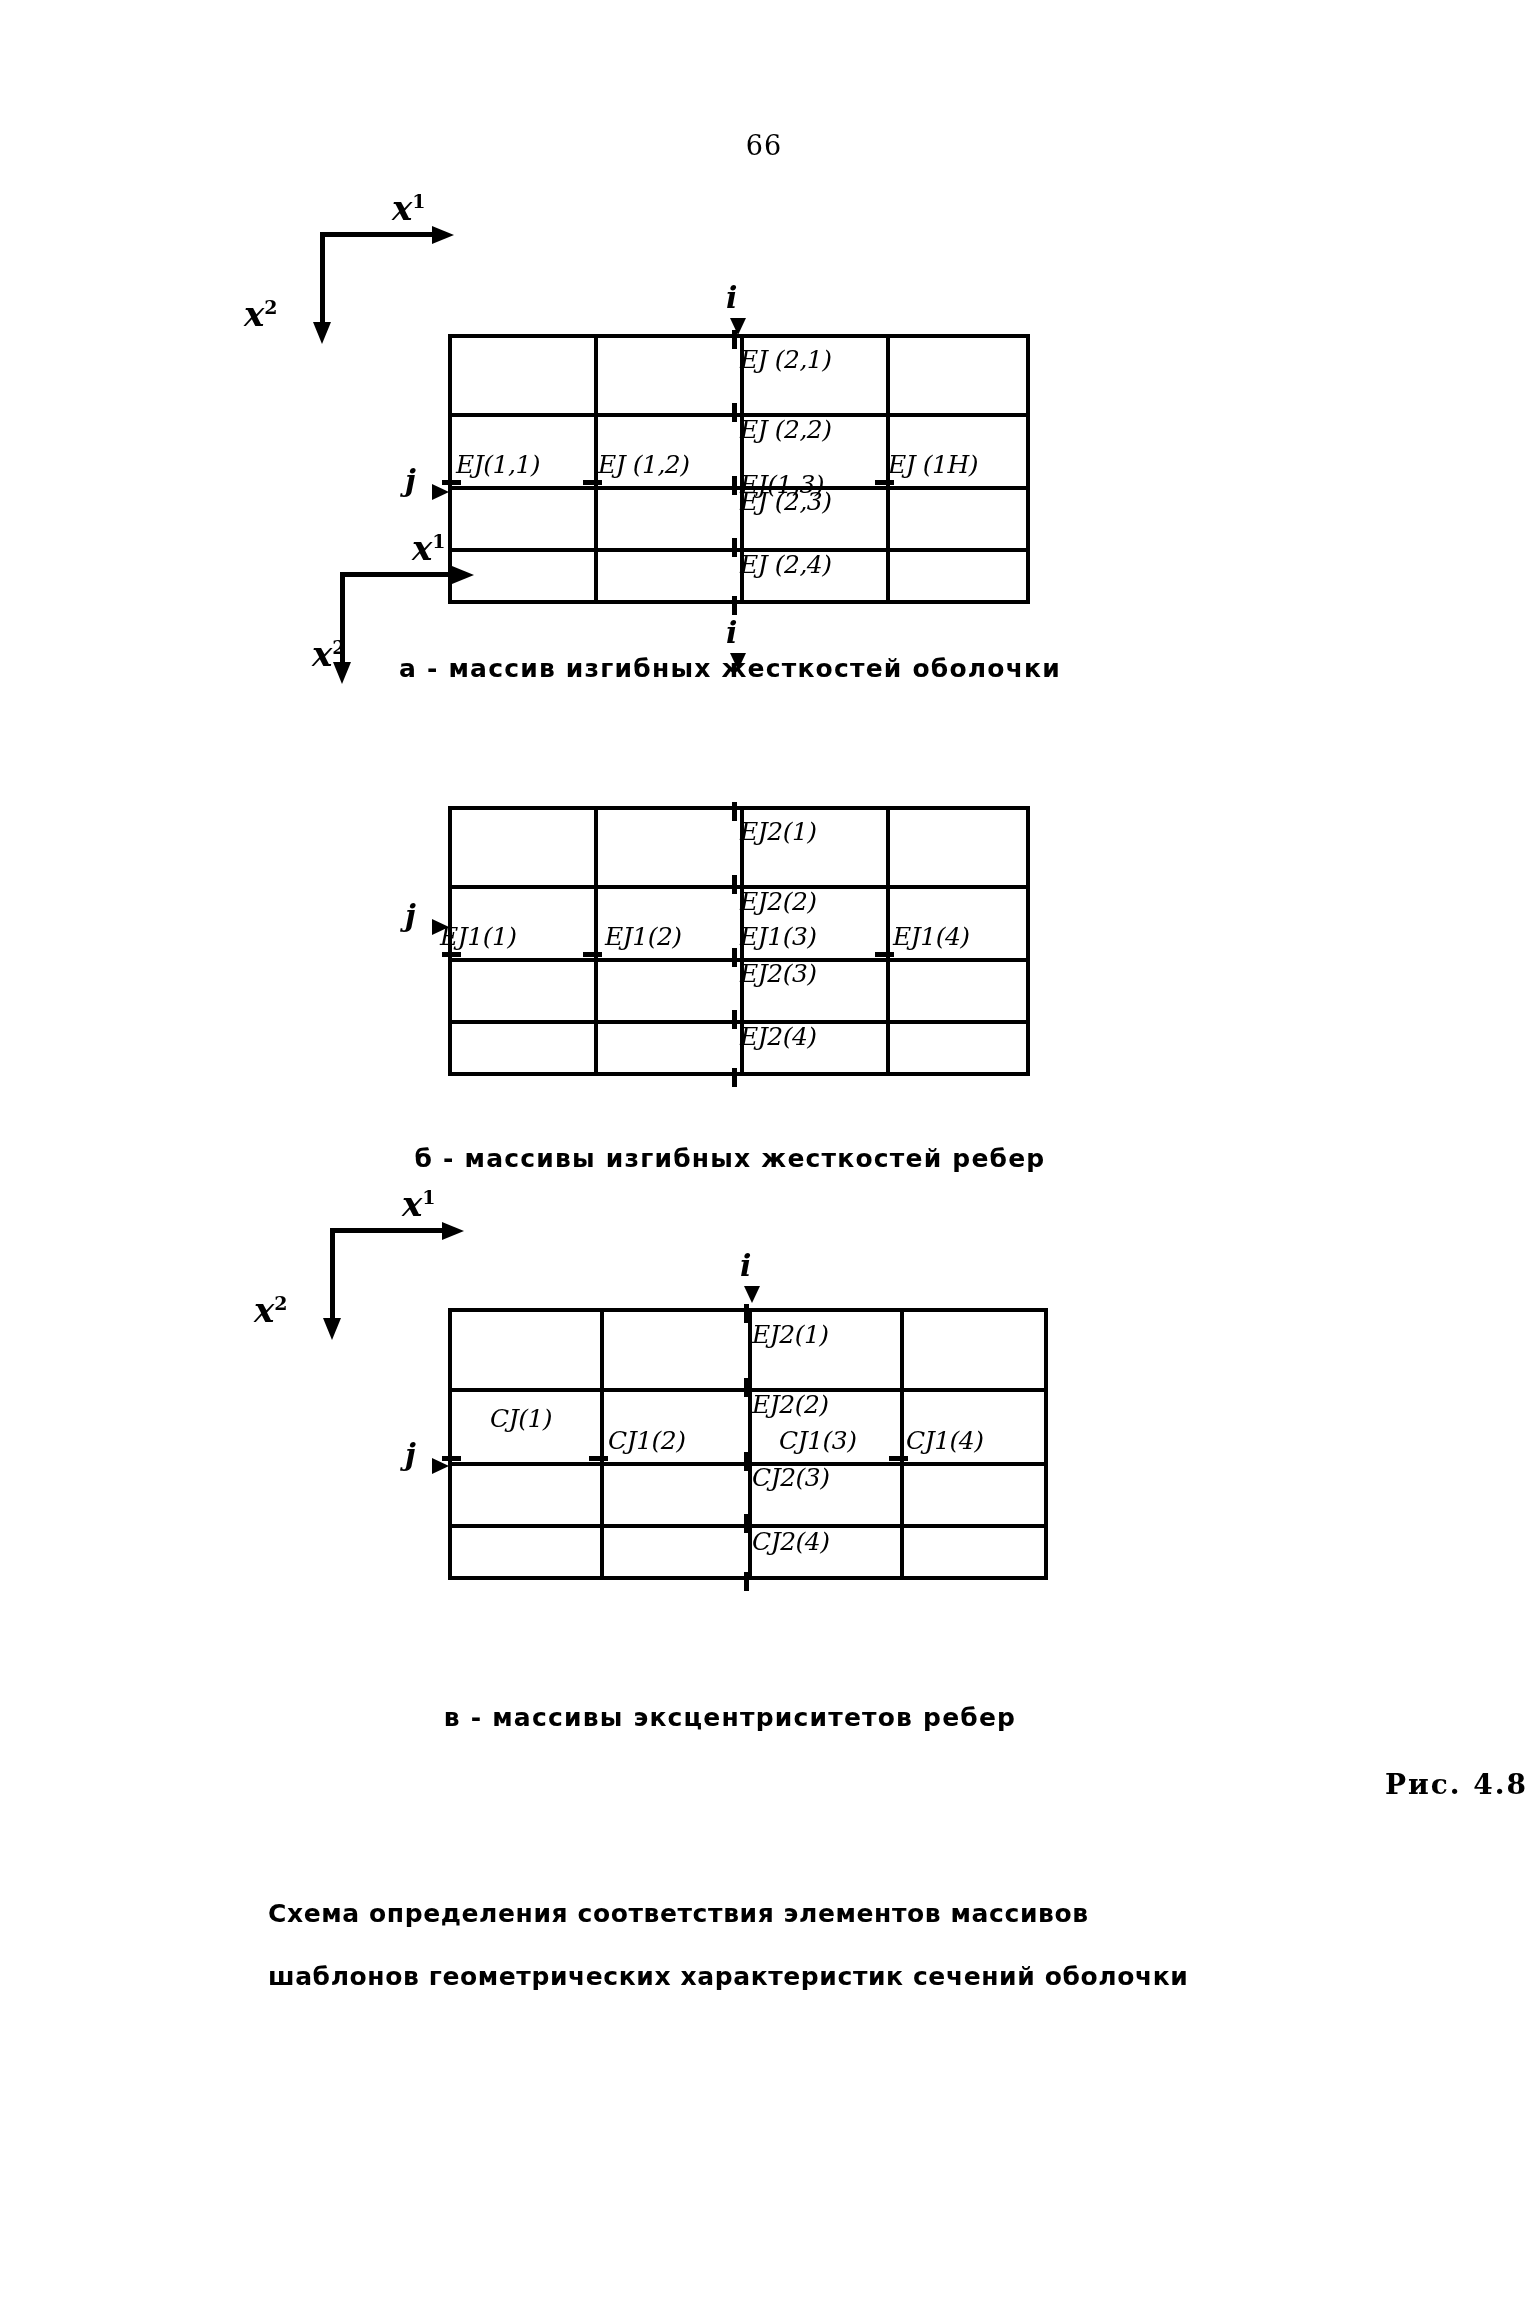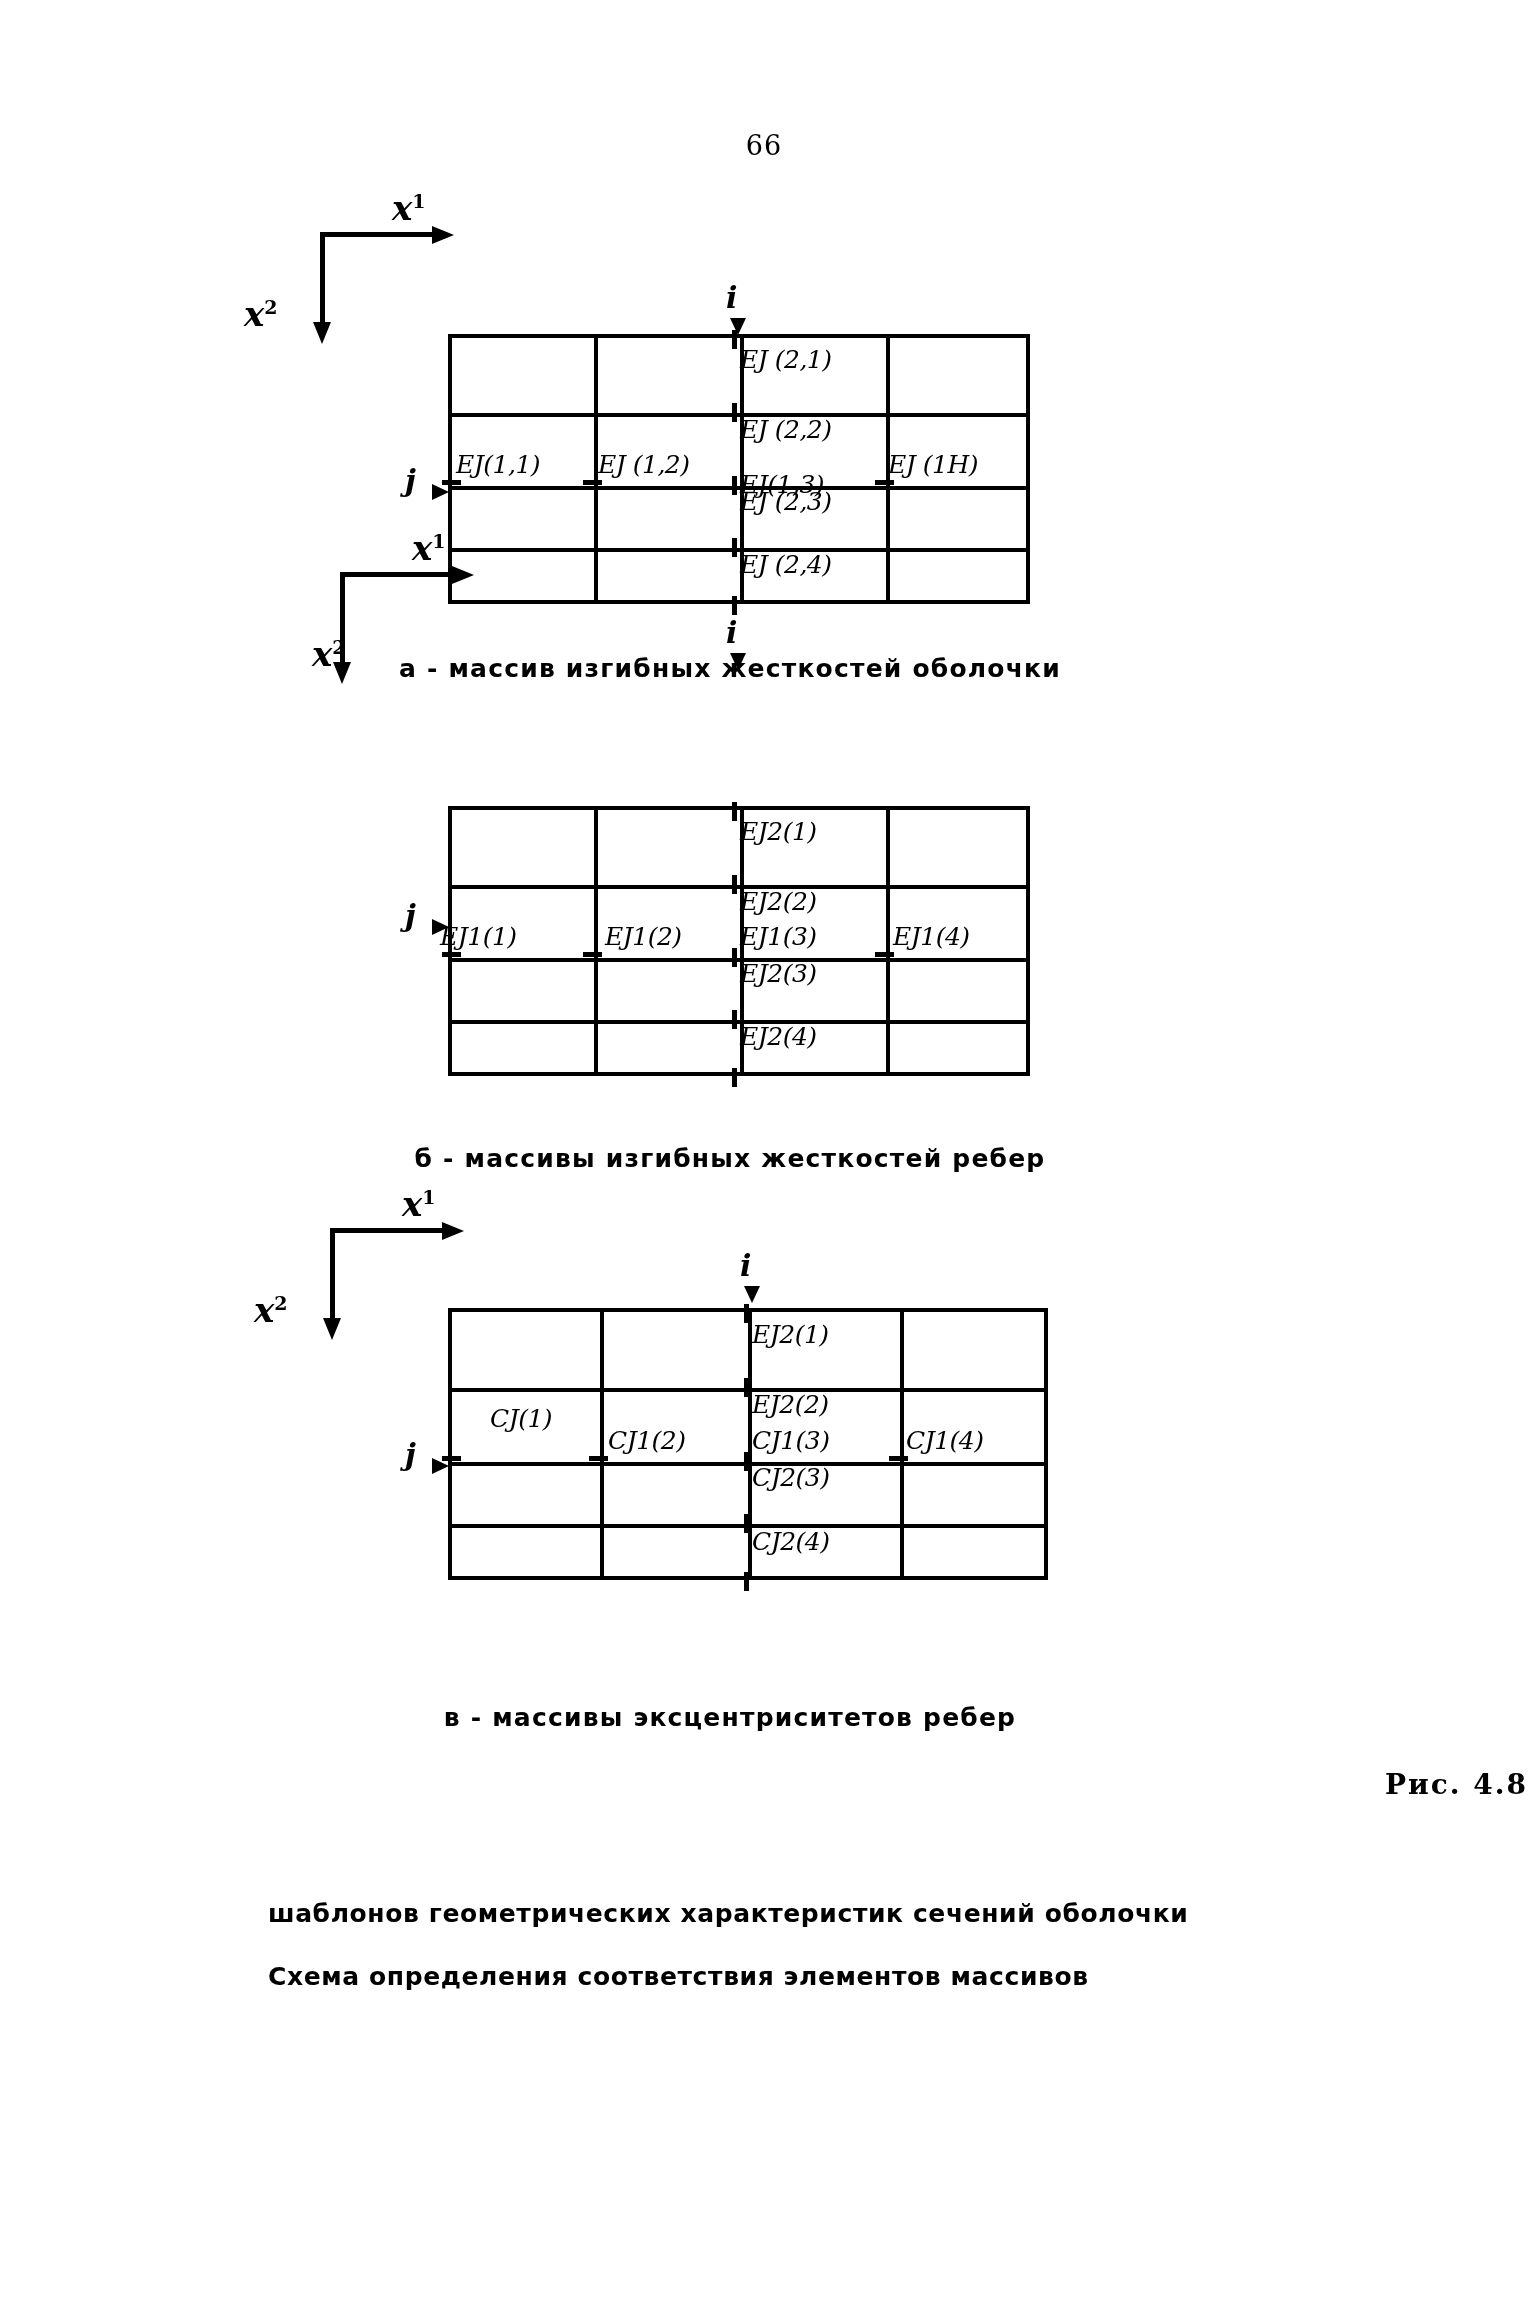--- a/index.html
+++ b/index.html
@@ -323,29 +323,29 @@
   <div class="node-tick v" style="left:744px; top:1378px;"></div>
   <div class="node-tick v" style="left:744px; top:1452px;"></div>
   <div class="node-tick v" style="left:744px; top:1514px;"></div>
   <div class="node-tick v" style="left:744px; top:1572px;"></div>
   <div class="node-tick" style="left:442px; top:1456px;"></div>
   <div class="node-tick" style="left:589px; top:1456px;"></div>
   <div class="node-tick" style="left:889px; top:1456px;"></div>
 
   <div class="cell-label" style="left:458px; top:1404px;margin-left:32px;">CJ(1)</div>
   <div class="cell-label" style="left:608px; top:1426px;">CJ1(2)</div>
-  <div class="cell-label" style="left:752px; top:1426px;">CJ1(3)</div>
+  <div class="cell-label" style="left:752px; top:1426px;padding-left:27px;">CJ1(3)</div>
   <div class="cell-label" style="left:906px; top:1426px;">CJ1(4)</div>
 
   <div class="cell-label" style="left:752px; top:1320px;">EJ2(1)</div>
   <div class="cell-label" style="left:752px; top:1390px;">EJ2(2)</div>
   <div class="cell-label" style="left:752px; top:1463px;">CJ2(3)</div>
   <div class="cell-label" style="left:752px; top:1527px;">CJ2(4)</div>
 
   <div class="sub-caption" style="top:1703px;">в - массивы эксцентриситетов ребер</div>
 </div>
 
 <div class="fig-number" style="top:1768px;">Рис. 4.8</div>
 
 <div class="body-text" style="top:1882px;">
+  <p>Схема определения соответствия элементов массивов</p>
   <p>шаблонов геометрических характеристик сечений оболочки</p>
-  <p>Схема определения соответствия элементов массивов</p>
 </div>
 
 </body></html>

